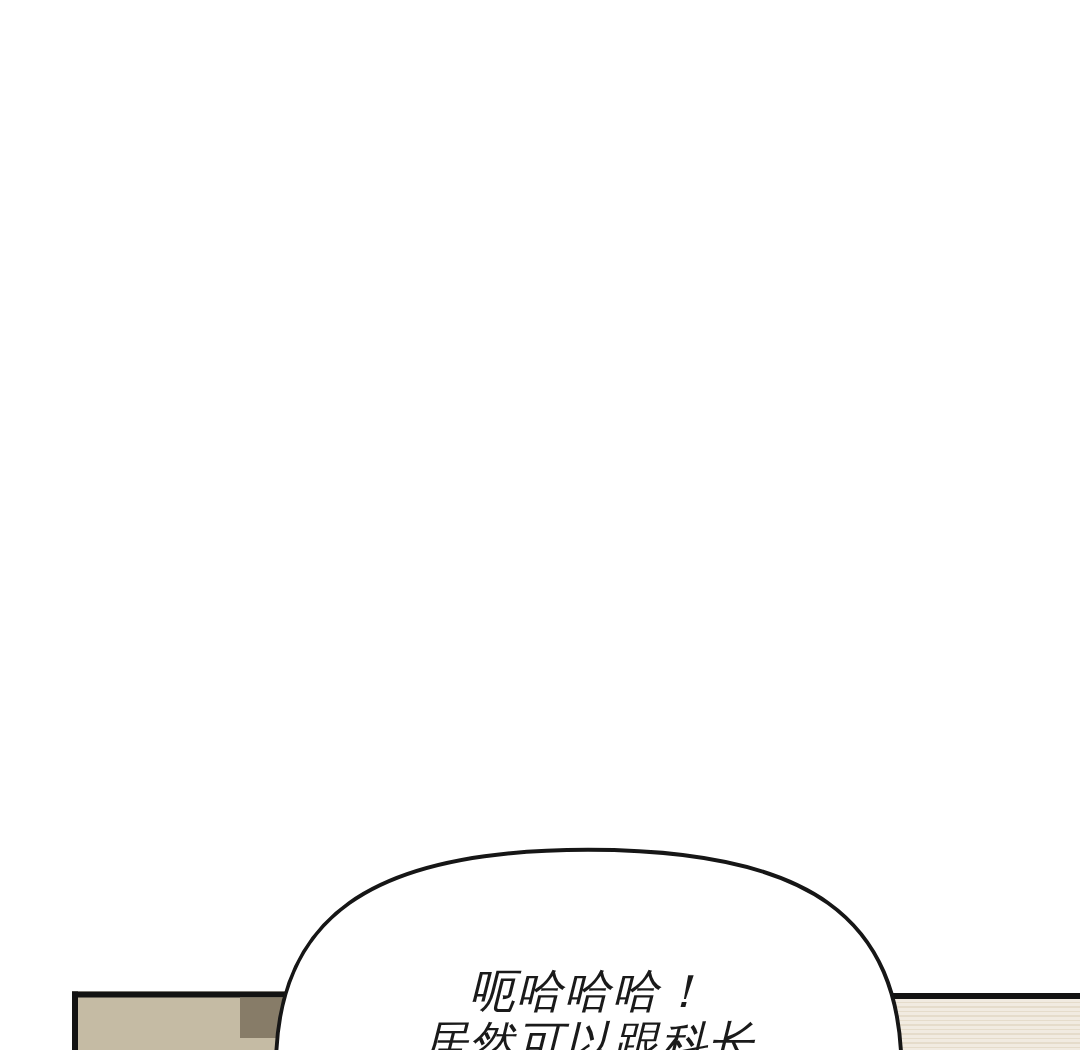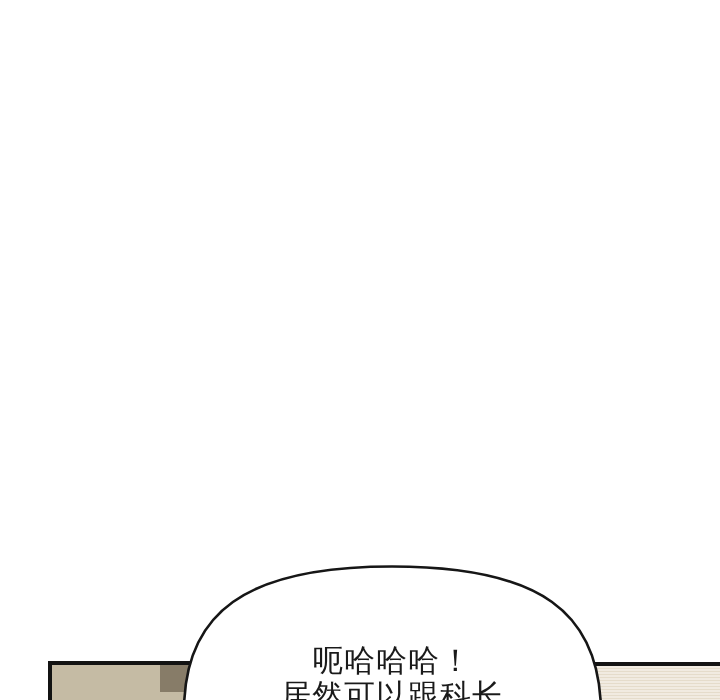--- a/index.html
+++ b/index.html
@@ -7,20 +7,21 @@
     padding: 0;
     background: #ffffff;
   }
   .page {
     position: relative;
     width: 720px;
     height: 700px;
     overflow: hidden;
     background: #ffffff;
     font-family: "Liberation Sans", "DejaVu Sans", sans-serif;
+    font-style: italic;
   }
   
   .panel-left {
     position: absolute;
     left: 48px;
     top: 661px;
     width: 216px;
     height: 39px;
     background: #c5bba4;
     border-top: 4px solid #131313;

